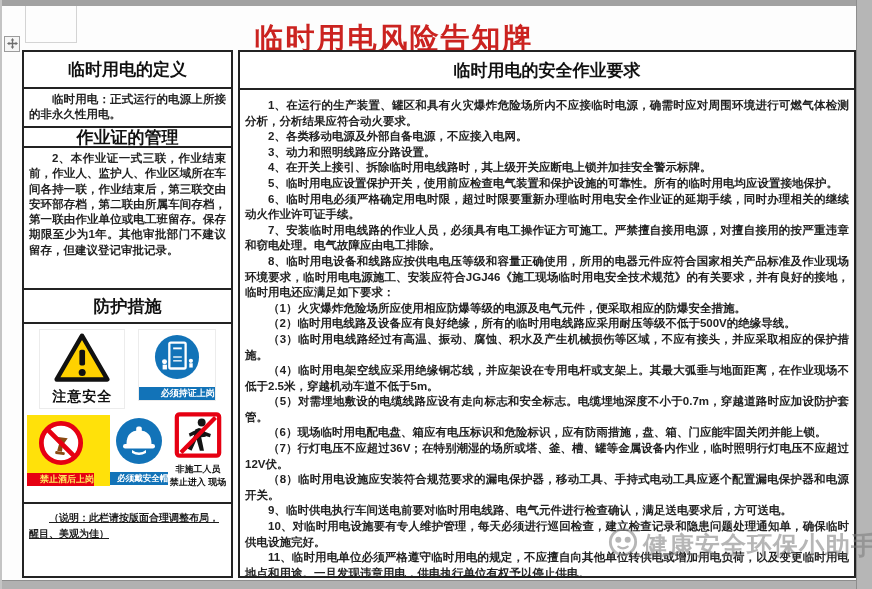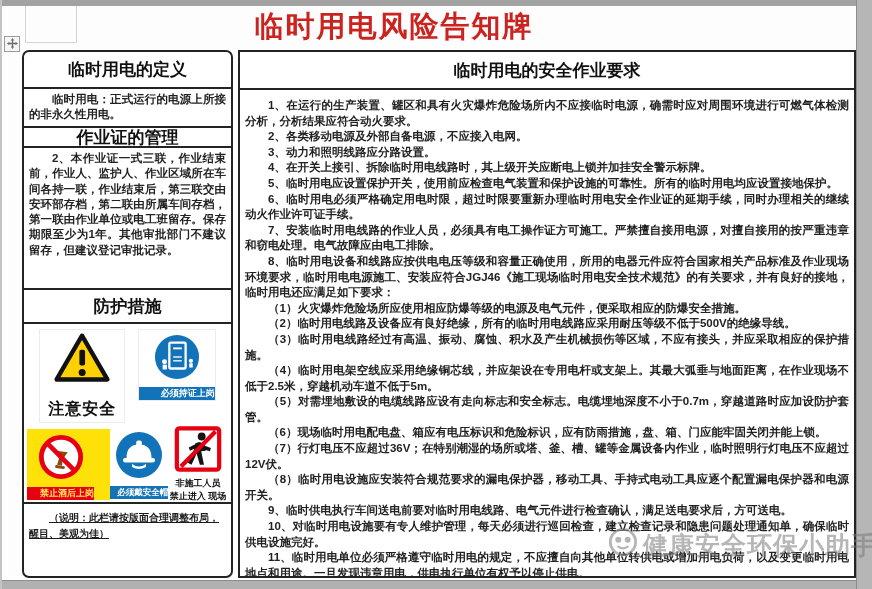--- a/index.html
+++ b/index.html
@@ -9,25 +9,25 @@
   .edge-top{position:absolute;left:0;top:0;width:872px;height:6px;background:#a2a2a2;}
   .edge-right{position:absolute;left:856px;top:0;width:16px;height:589px;background:#b6b6b6;border-left:1px solid #8d8d8d;}
   .edge-bottom{position:absolute;left:0;top:580px;width:856px;height:9px;background:#b1b1b1;border-top:1px solid #8d8d8d;}
   .edge-left{position:absolute;left:0;top:0;width:2px;height:589px;background:#c4c4c4;}
   
   .crop-mark{position:absolute;left:25px;top:6px;width:50px;height:36px;
              border:1px solid #d4d4d4;border-top:none;}
   .move-handle{position:absolute;left:4px;top:36px;width:14px;height:14px;background:#f6f6f6;
                border:1px solid #9c9c9c;display:flex;align-items:center;justify-content:center;cursor:move;}
   
-  .title{position:absolute;left:0;top:7px;width:788px;text-align:center;
+  .title{position:absolute;left:0;top:19px;width:788px;text-align:center;
          font-size:29px;font-weight:700;color:#cb2320;letter-spacing:2px;}
   
   .tbl{position:absolute;box-sizing:border-box;border:2px solid #232323;background:#fff;}
-  .tbl-left{left:22px;top:50px;width:211px;height:528px;display:flex;flex-direction:column;border-radius:7px;}
+  .tbl-left{left:22px;top:50px;width:211px;height:528px;display:flex;flex-direction:column;}
   .tbl-right{left:238px;top:50px;width:618px;height:528px;display:flex;flex-direction:column;}
   .sec{box-sizing:border-box;border-bottom:2px solid #232323;overflow:hidden;}
   .sec:last-child{border-bottom:none;}
   .hdr{display:flex;align-items:center;justify-content:center;
        font-size:17px;font-weight:700;color:#111;}
   .h1{height:37px;} .b1{height:39px;} .h2{height:20px;} .b2{height:142px;}
   .h3{height:34px;} .bsigns{height:180px;} .bnote{flex:1;}
   .cell-text{padding:3px 5px;font-size:11.5px;line-height:15.3px;text-align:justify;
              font-weight:600;color:#222;}
   .cell-text p{margin:0;text-indent:2em;}
@@ -38,21 +38,21 @@
   .rbody{flex:1;padding:8px 5px;font-size:11.5px;line-height:15.6px;text-align:justify;
          font-weight:600;color:#222;overflow:hidden;}
   .rbody p{margin:0;text-indent:2em;}
   
   .signs-cell{padding:5px 3px 3px 3px;display:flex;flex-direction:column;gap:3px;}
   .srow{display:flex;justify-content:space-evenly;align-items:flex-start;}
   .srow2{align-items:center;}
   .sign{display:flex;flex-direction:column;align-items:center;background:#fff;}
   .sign .lbl{font-weight:700;color:#111;}
   .sign-caution{width:84px;border:1px solid #ececec;padding:3px 0 2px 0;}
-  .sign-caution .lbl{font-size:16px;letter-spacing:1px;margin-top:12px;}
+  .sign-caution .lbl{font-size:14px;letter-spacing:1px;margin-top:1px;}
   .sign-cert{width:76px;border:1px solid #ececec;padding:4px 0 0 0;}
   .bar{width:100%;text-align:right;font-weight:700;font-size:9px;line-height:13px;margin-top:3px;}
   .bar-blue{background:#1273b8;color:#fff;}
   .bar-red{background:#e60012;color:#ffe95e;}
   .sign-alcohol{width:74px;background:#ffe10a;padding:5px 16px 0 0;}
   .sign-helmet{width:64px;padding:2px 0 0 0;}
   .sign-noentry{width:66px;}
   .sign-noentry .lbl{font-size:9px;line-height:11px;text-align:center;margin-top:2px;}
   
   .watermark{position:absolute;left:608px;top:527px;display:flex;align-items:center;gap:5px;

